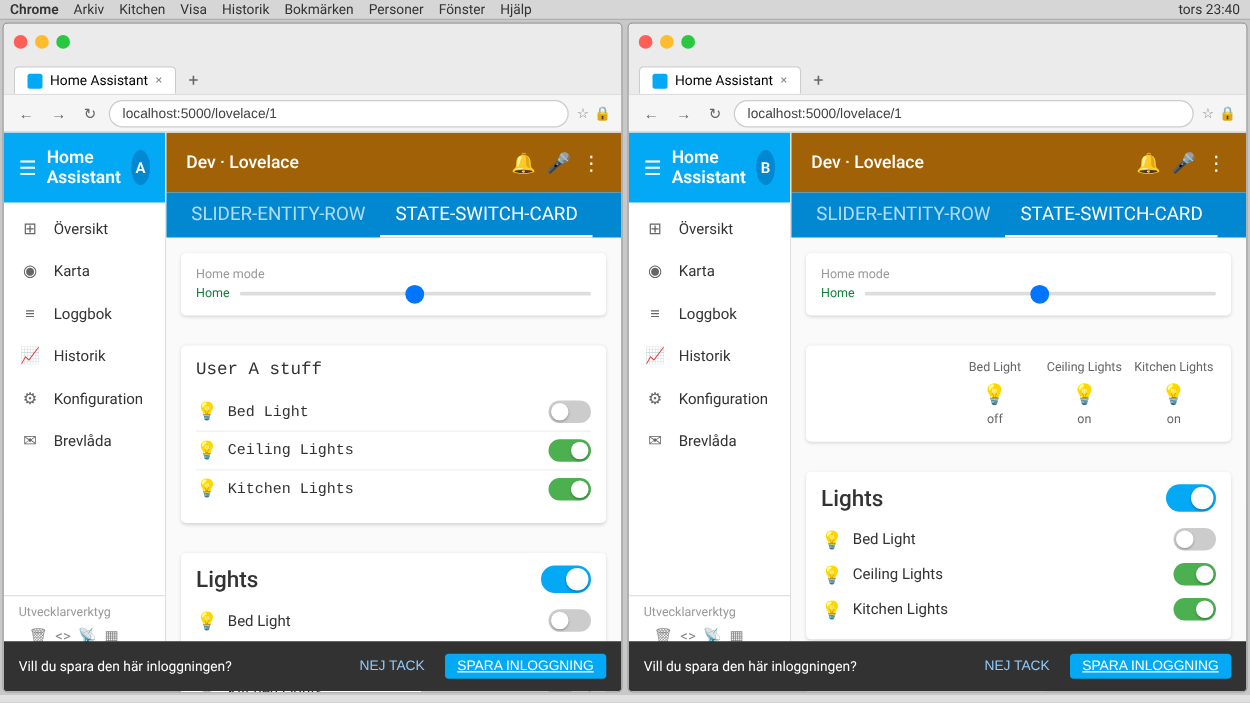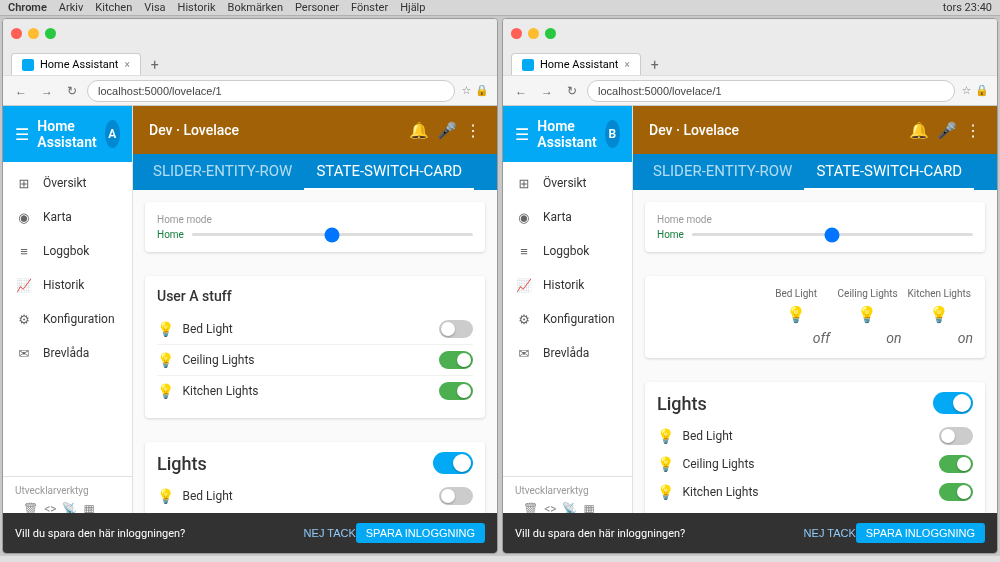--- a/index.html
+++ b/index.html
@@ -324,20 +324,21 @@
       height: 3px;
       background: #ddd;
       border-radius: 2px;
       appearance: none;
       outline: none;
     }
 
     
     .state-card {
       padding: 12px;
+      font-family: Liberation Mono, monospace;
     }
     .state-card-title {
       font-size: 14px;
       color: #333;
       font-weight: 500;
       margin-bottom: 10px;
     }
 
     .state-item {
       display: flex;
@@ -452,41 +453,42 @@
       color: #fff;
       padding: 10px 12px;
       display: flex;
       align-items: center;
       justify-content: space-between;
       font-size: 11px;
       z-index: 10;
     }
     .save-login-btns {
       display: flex;
-      gap: 0;
+      gap: 16px;
     }
     .save-btn-no {
       background: transparent;
       border: none;
       color: #90caf9;
       font-size: 11px;
       cursor: pointer;
       font-weight: 500;
       text-transform: uppercase;
     }
     .save-btn-yes {
       background: #03a9f4;
       border: none;
       color: #fff;
       font-size: 11px;
       cursor: pointer;
       font-weight: 500;
       padding: 4px 10px;
       border-radius: 3px;
       text-transform: uppercase;
+      text-decoration: underline;
     }
 
     
     .state-card-b {
       padding: 12px;
     }
     .state-card-b-title {
       font-size: 14px;
       color: #333;
       font-weight: 500;
@@ -519,24 +521,23 @@
     .bulb-icon {
       font-size: 16px;
     }
     .state-status-row {
       display: flex;
       gap: 4px;
       align-items: center;
     }
     .state-status-cell {
       flex: 1;
-      text-align: right;
-      font-size: 14px;
+      text-align: center;
+      font-size: 10px;
       color: #666;
-      font-style: italic;
     }
     .state-status-cell:first-child { flex: 1.5; text-align: left; }
   </style>
 </head>
 <body>
 
 <div class="mac-bar">
   <div class="mac-bar-left">
     <span class="mac-app-name">Chrome</span>
     <span>Arkiv</span>

